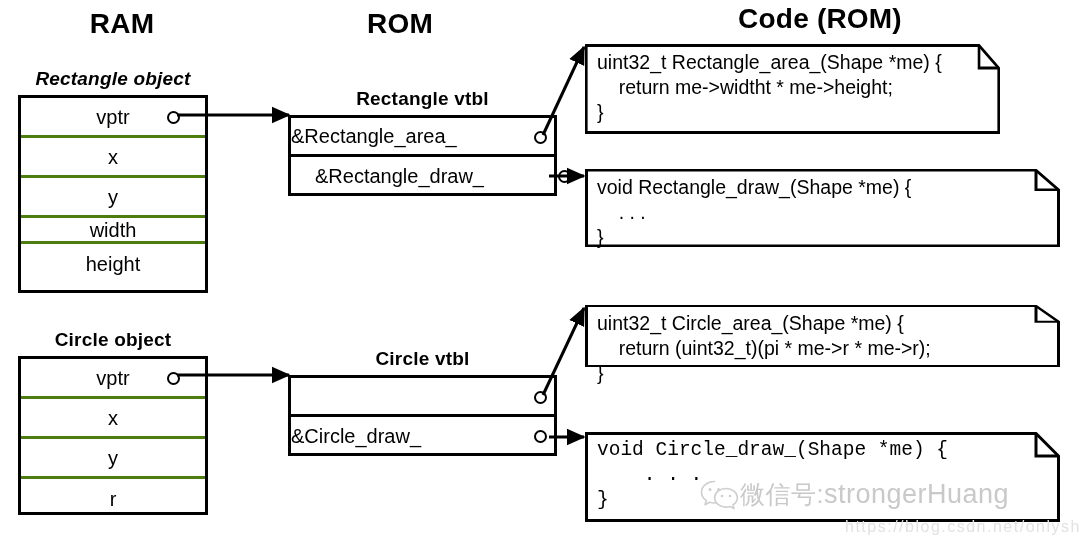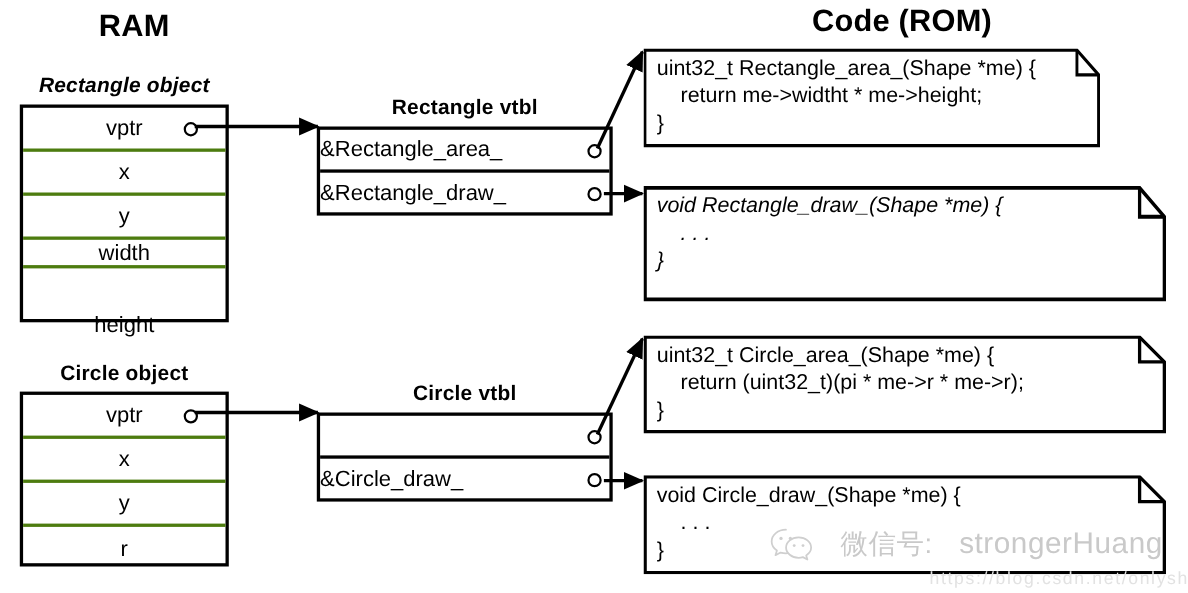--- a/index.html
+++ b/index.html
@@ -104,21 +104,21 @@
     left: 0; top: 0;
     width: 1080px;
     height: 539px;
     pointer-events: none;
   }
   
   .watermark {
     position: absolute;
     display: flex;
     align-items: center;
-    gap: 24px;
+    gap: 0;
     color: #c9c9c9;
     font-size: 25px;
     white-space: nowrap;
     letter-spacing: 0.5px;
   }
   .watermark .wm-cn { font-size: 25px; }
   .watermark .wm-en { font-size: 27px; }
   .wm-url {
     position: absolute;
     color: #e2e2e2;
@@ -126,38 +126,39 @@
     white-space: nowrap;
     letter-spacing: 1.5px;
   }
 </style>
 </head>
 <body>
 
 <div id="canvas">
 
   <div class="col-title" style="left:52px; top:8px; width:140px;">RAM</div>
+  <div class="col-title" style="left:330px; top:8px; width:140px;">ROM</div>
   <div class="col-title" style="left:700px; top:3px; width:240px;">Code (ROM)</div>
 
   <div class="box-title" style="left:18px; top:68px; width:190px;font-style:italic;">Rectangle object</div>
   <div class="obj-table" style="left:18px; top:95px; width:190px; height:198px;">
     <div class="obj-row" style="height:40px;">
       <span class="slot-label">vptr</span>
       <span class="ptr-dot" style="left:146px; top:13px;"></span>
     </div>
     <div class="obj-row" style="height:40px;">
       <span class="slot-label">x</span>
     </div>
     <div class="obj-row" style="height:40px;">
       <span class="slot-label">y</span>
     </div>
     <div class="obj-row" style="height:26px;justify-content:center;">
       <span class="slot-label">width</span>
     </div>
-    <div class="obj-row" style="height:39px;margin-top:32px;">
+    <div class="obj-row" style="height:39px;">
       <span class="slot-label">height</span>
     </div>
   </div>
 
   <div class="box-title" style="left:18px; top:329px; width:190px;">Circle object</div>
   <div class="obj-table" style="left:18px; top:356px; width:190px; height:159px;">
     <div class="obj-row" style="height:40px;">
       <span class="slot-label">vptr</span>
       <span class="ptr-dot" style="left:146px; top:13px;"></span>
     </div>
@@ -171,21 +172,21 @@
       <span class="slot-label">r</span>
     </div>
   </div>
 
   <div class="box-title" style="left:288px; top:88px; width:269px;">Rectangle vtbl</div>
   <div class="vtbl-table" style="left:288px; top:115px; width:269px; height:81px;">
     <div class="vtbl-row" style="height:39px;">
       <span class="slot-label">&amp;Rectangle_area_</span>
       <span class="ptr-dot" style="left:243px; top:13px;"></span>
     </div>
-    <div class="vtbl-row" style="height:39px;">
+    <div class="vtbl-row" style="height:39px;margin-left:24px;">
       <span class="slot-label">&amp;Rectangle_draw_</span>
       <span class="ptr-dot" style="left:243px; top:13px;"></span>
     </div>
   </div>
 
   <div class="box-title" style="left:288px; top:348px; width:269px;">Circle vtbl</div>
   <div class="vtbl-table" style="left:288px; top:375px; width:269px; height:81px;">
     <div class="vtbl-row" style="height:39px;">
       <span class="ptr-dot" style="left:243px; top:13px;"></span>
     </div>
@@ -198,41 +199,41 @@
   <div class="code-note" style="left:585px; top:44px; width:415px; height:90px;">
     <svg viewBox="0 0 475 90" preserveAspectRatio="none">
       <path d="M1.5,1.5 L451,1.5 L473.5,24 L473.5,88.5 L1.5,88.5 Z" fill="#ffffff" stroke="#000000" stroke-width="3"></path>
       <path d="M451,1.5 L451,24 L473.5,24" fill="none" stroke="#000000" stroke-width="3"></path>
     </svg>
     <div class="code-text">uint32_t Rectangle_area_(Shape *me) {
     return me-&gt;widtht * me-&gt;height;
 }</div>
   </div>
 
-  <div class="code-note" style="left:585px; top:169px; width:475px; height:105px;font-style:italic;">
+  <div class="code-note" style="left:585px; top:169px; width:475px; height:78px;">
     <svg viewBox="0 0 475 90" preserveAspectRatio="none">
       <path d="M1.5,1.5 L451,1.5 L473.5,24 L473.5,88.5 L1.5,88.5 Z" fill="#ffffff" stroke="#000000" stroke-width="3"></path>
       <path d="M451,1.5 L451,24 L473.5,24" fill="none" stroke="#000000" stroke-width="3"></path>
     </svg>
     <div class="code-text">void Rectangle_draw_(Shape *me) {
     . . .
 }</div>
   </div>
 
-  <div class="code-note" style="left:585px; top:305px; width:475px; height:89px;border-radius:21px;">
+  <div class="code-note" style="left:585px; top:305px; width:475px; height:62px;border-radius:21px;">
     <svg viewBox="0 0 475 89" preserveAspectRatio="none">
       <path d="M1.5,1.5 L451,1.5 L473.5,24 L473.5,87.5 L1.5,87.5 Z" fill="#ffffff" stroke="#000000" stroke-width="3"></path>
       <path d="M451,1.5 L451,24 L473.5,24" fill="none" stroke="#000000" stroke-width="3"></path>
     </svg>
     <div class="code-text">uint32_t Circle_area_(Shape *me) {
     return (uint32_t)(pi * me-&gt;r * me-&gt;r);
 }</div>
   </div>
 
-  <div class="code-note" style="left:585px; top:432px; width:475px; height:90px;">
+  <div class="code-note" style="left:585px; top:432px; width:475px; height:90px;font-family:Liberation Mono, monospace;">
     <svg viewBox="0 0 475 90" preserveAspectRatio="none">
       <path d="M1.5,1.5 L451,1.5 L473.5,24 L473.5,88.5 L1.5,88.5 Z" fill="#ffffff" stroke="#000000" stroke-width="3"></path>
       <path d="M451,1.5 L451,24 L473.5,24" fill="none" stroke="#000000" stroke-width="3"></path>
     </svg>
     <div class="code-text">void Circle_draw_(Shape *me) {
     . . .
 }</div>
   </div>
 
   <svg id="wires" viewBox="0 0 1080 539">

